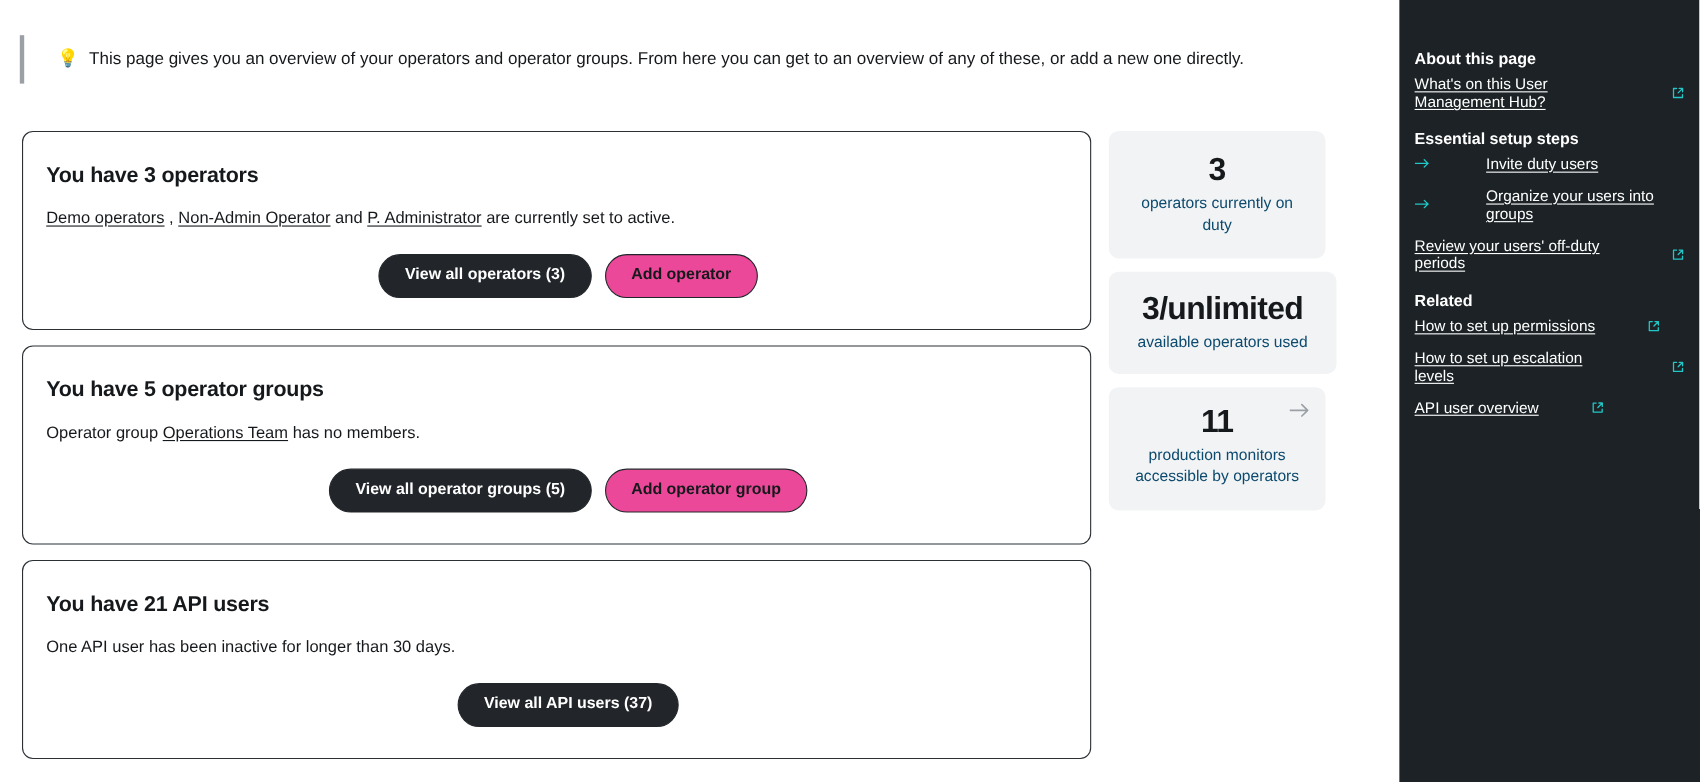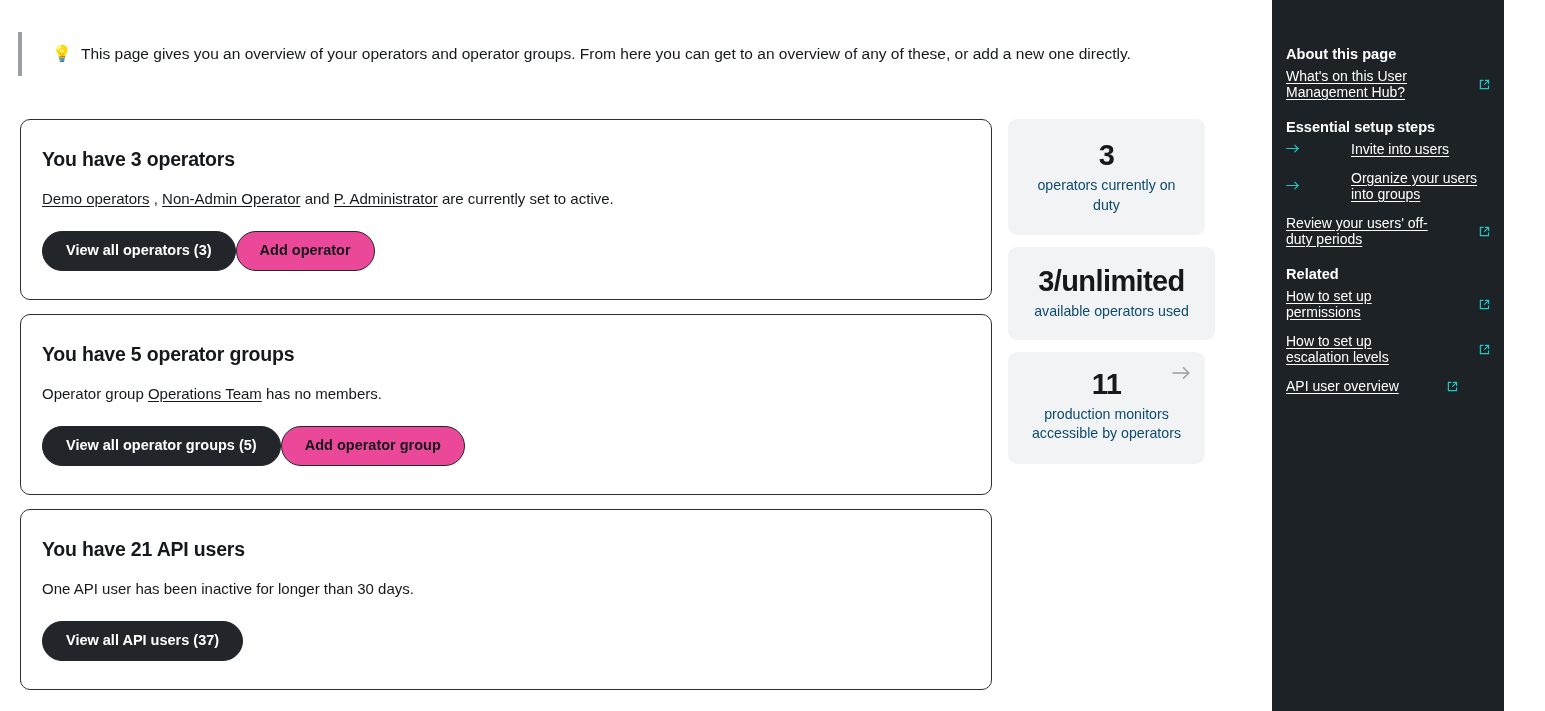--- a/index.html
+++ b/index.html
@@ -61,21 +61,21 @@
     font-size: 15px;
     color: #16191c;
     margin-bottom: 22px;
     line-height: 1.4;
   }
   .card-desc a, .inline-link {
     color: #16191c;
     text-decoration: underline;
     text-underline-offset: 2px;
   }
-  .btn-row { display: flex; align-items: center; }
+  .btn-row { display: flex; gap: 12px; align-items: center; justify-content: center; }
   .btn {
     font-family: "Liberation Sans", sans-serif;
     font-size: 14.5px;
     font-weight: bold;
     border-radius: 999px;
     padding: 11px 23px;
     cursor: pointer;
     line-height: 1.1;
     white-space: nowrap;
   }
@@ -97,21 +97,21 @@
   .stat-value { font-size: 29px; font-weight: bold; letter-spacing: -0.6px; color: #16191c; line-height: 1.15; }
   .stat-b .stat-value { font-size: 29px; }
   .stat-label { font-size: 14.2px; color: #0c4a6e; line-height: 1.36; margin-top: 4px; }
   .stat-arrow {
     position: absolute; right: 14px; top: 14px;
     color: #9aa0a6; line-height: 1;
   }
 
   
   .sidebar {
-    width: 232px;
+    width: 273px;
     height: 711px;
     background: #1c2225;
     color: #ffffff;
     padding: 46px 14px 0 14px;
   }
   .sb-heading {
     font-size: 14.6px;
     font-weight: bold;
     color: #ffffff;
     margin-bottom: 6px;
@@ -216,21 +216,21 @@
 
     <div class="sb-group">
       <div class="sb-heading">Essential setup steps</div>
 
       <div class="sb-link-row">
         <span class="sb-arrow">
           <svg width="14" height="11" viewBox="0 0 16 12" fill="none" stroke="#22c7c7" stroke-width="1.3">
             <path d="M0.8 6h13.4M10 2.2L13.9 6 10 9.8" stroke-linecap="round" stroke-linejoin="round"></path>
           </svg>
         </span>
-        <span class="sb-link">Invite into users</span>
+        <span class="sb-link">Invite duty users</span>
       </div>
 
       <div class="sb-link-row">
         <span class="sb-arrow">
           <svg width="14" height="11" viewBox="0 0 16 12" fill="none" stroke="#22c7c7" stroke-width="1.3">
             <path d="M0.8 6h13.4M10 2.2L13.9 6 10 9.8" stroke-linecap="round" stroke-linejoin="round"></path>
           </svg>
         </span>
         <span class="sb-link">Organize your users into groups</span>
       </div>

